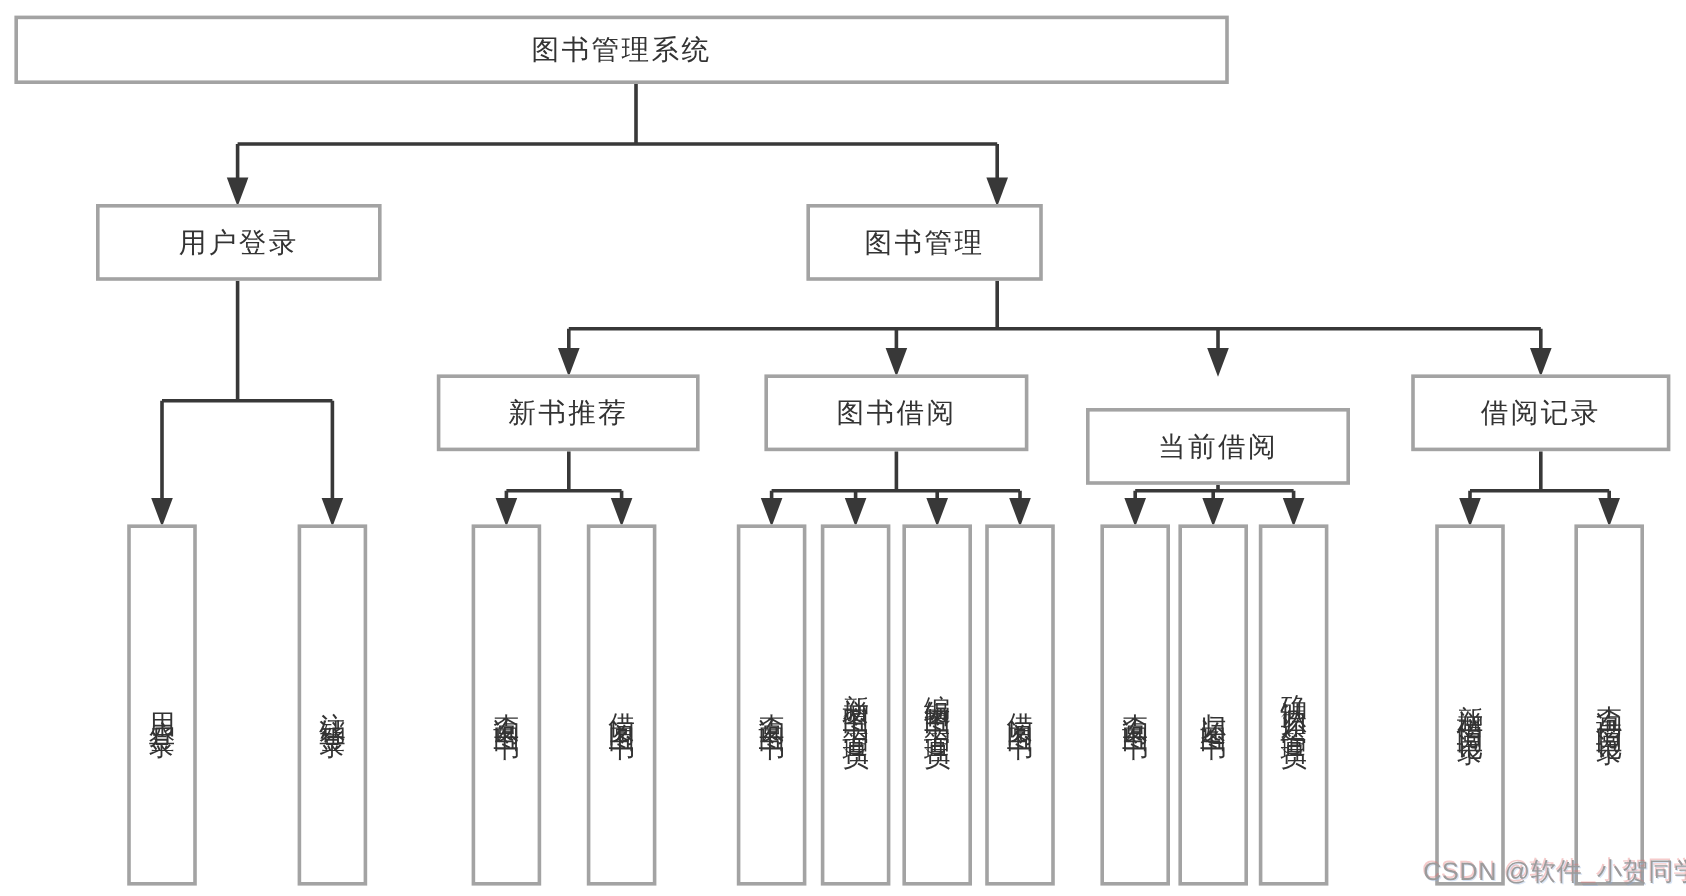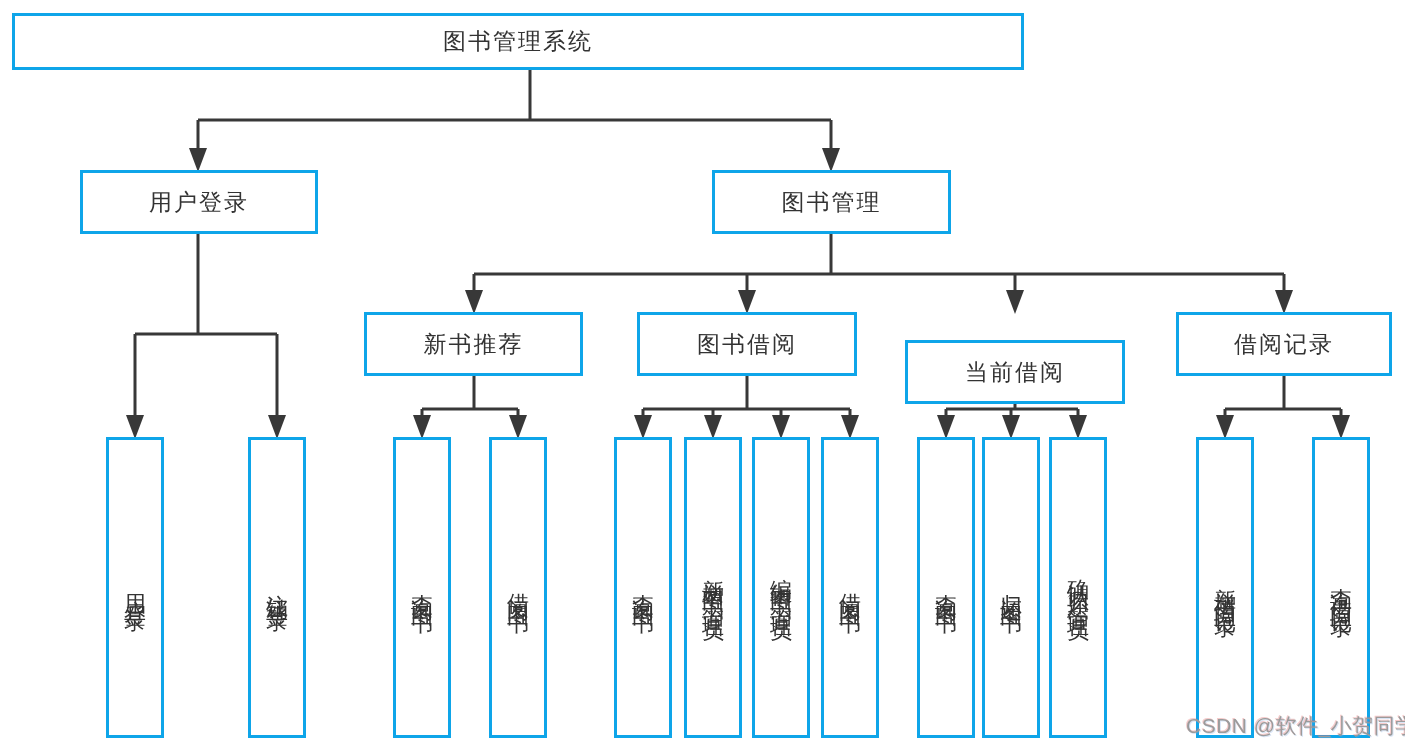--- a/index.html
+++ b/index.html
@@ -13,21 +13,21 @@
     position: relative;
     width: 1405px; height: 747px;
     background: #ffffff;
     overflow: hidden;
   }
   .connectors {
     position: absolute; left: 0; top: 0; z-index: 1;
   }
   .node {
     position: absolute;
-    border: 3px solid #0ea5e9;
+    border: 3px solid #a3a3a3;
     background: #ffffff;
     display: flex; align-items: center; justify-content: center;
     color: #333333;
     font-size: 23px;
     letter-spacing: 2px;
     z-index: 2;
     font-weight: 400;
   }
   .node .vlabel {
     writing-mode: vertical-rl;
@@ -116,21 +116,21 @@
     </g>
   </svg>
 
   <div class="node" style="left:12px; top:13px; width:1012px; height:57px;">
     <span>图书管理系统</span>
   </div>
 
   <div class="node" style="left:80px; top:170px; width:238px; height:64px;">
     <span>用户登录</span>
   </div>
-  <div class="node" style="left:712px; top:170px; width:239px; height:64px;">
+  <div class="node" style="left:672px; top:170px; width:197px; height:64px;">
     <span>图书管理</span>
   </div>
 
   <div class="node" style="left:637px; top:312px; width:220px; height:64px;">
     <span>图书借阅</span>
   </div>
   <div class="node" style="left:364px; top:312px; width:219px; height:64px;">
     <span>新书推荐</span>
   </div>
   <div class="node" style="left:905px; top:312px; width:220px; height:64px;margin-top:28px;">

